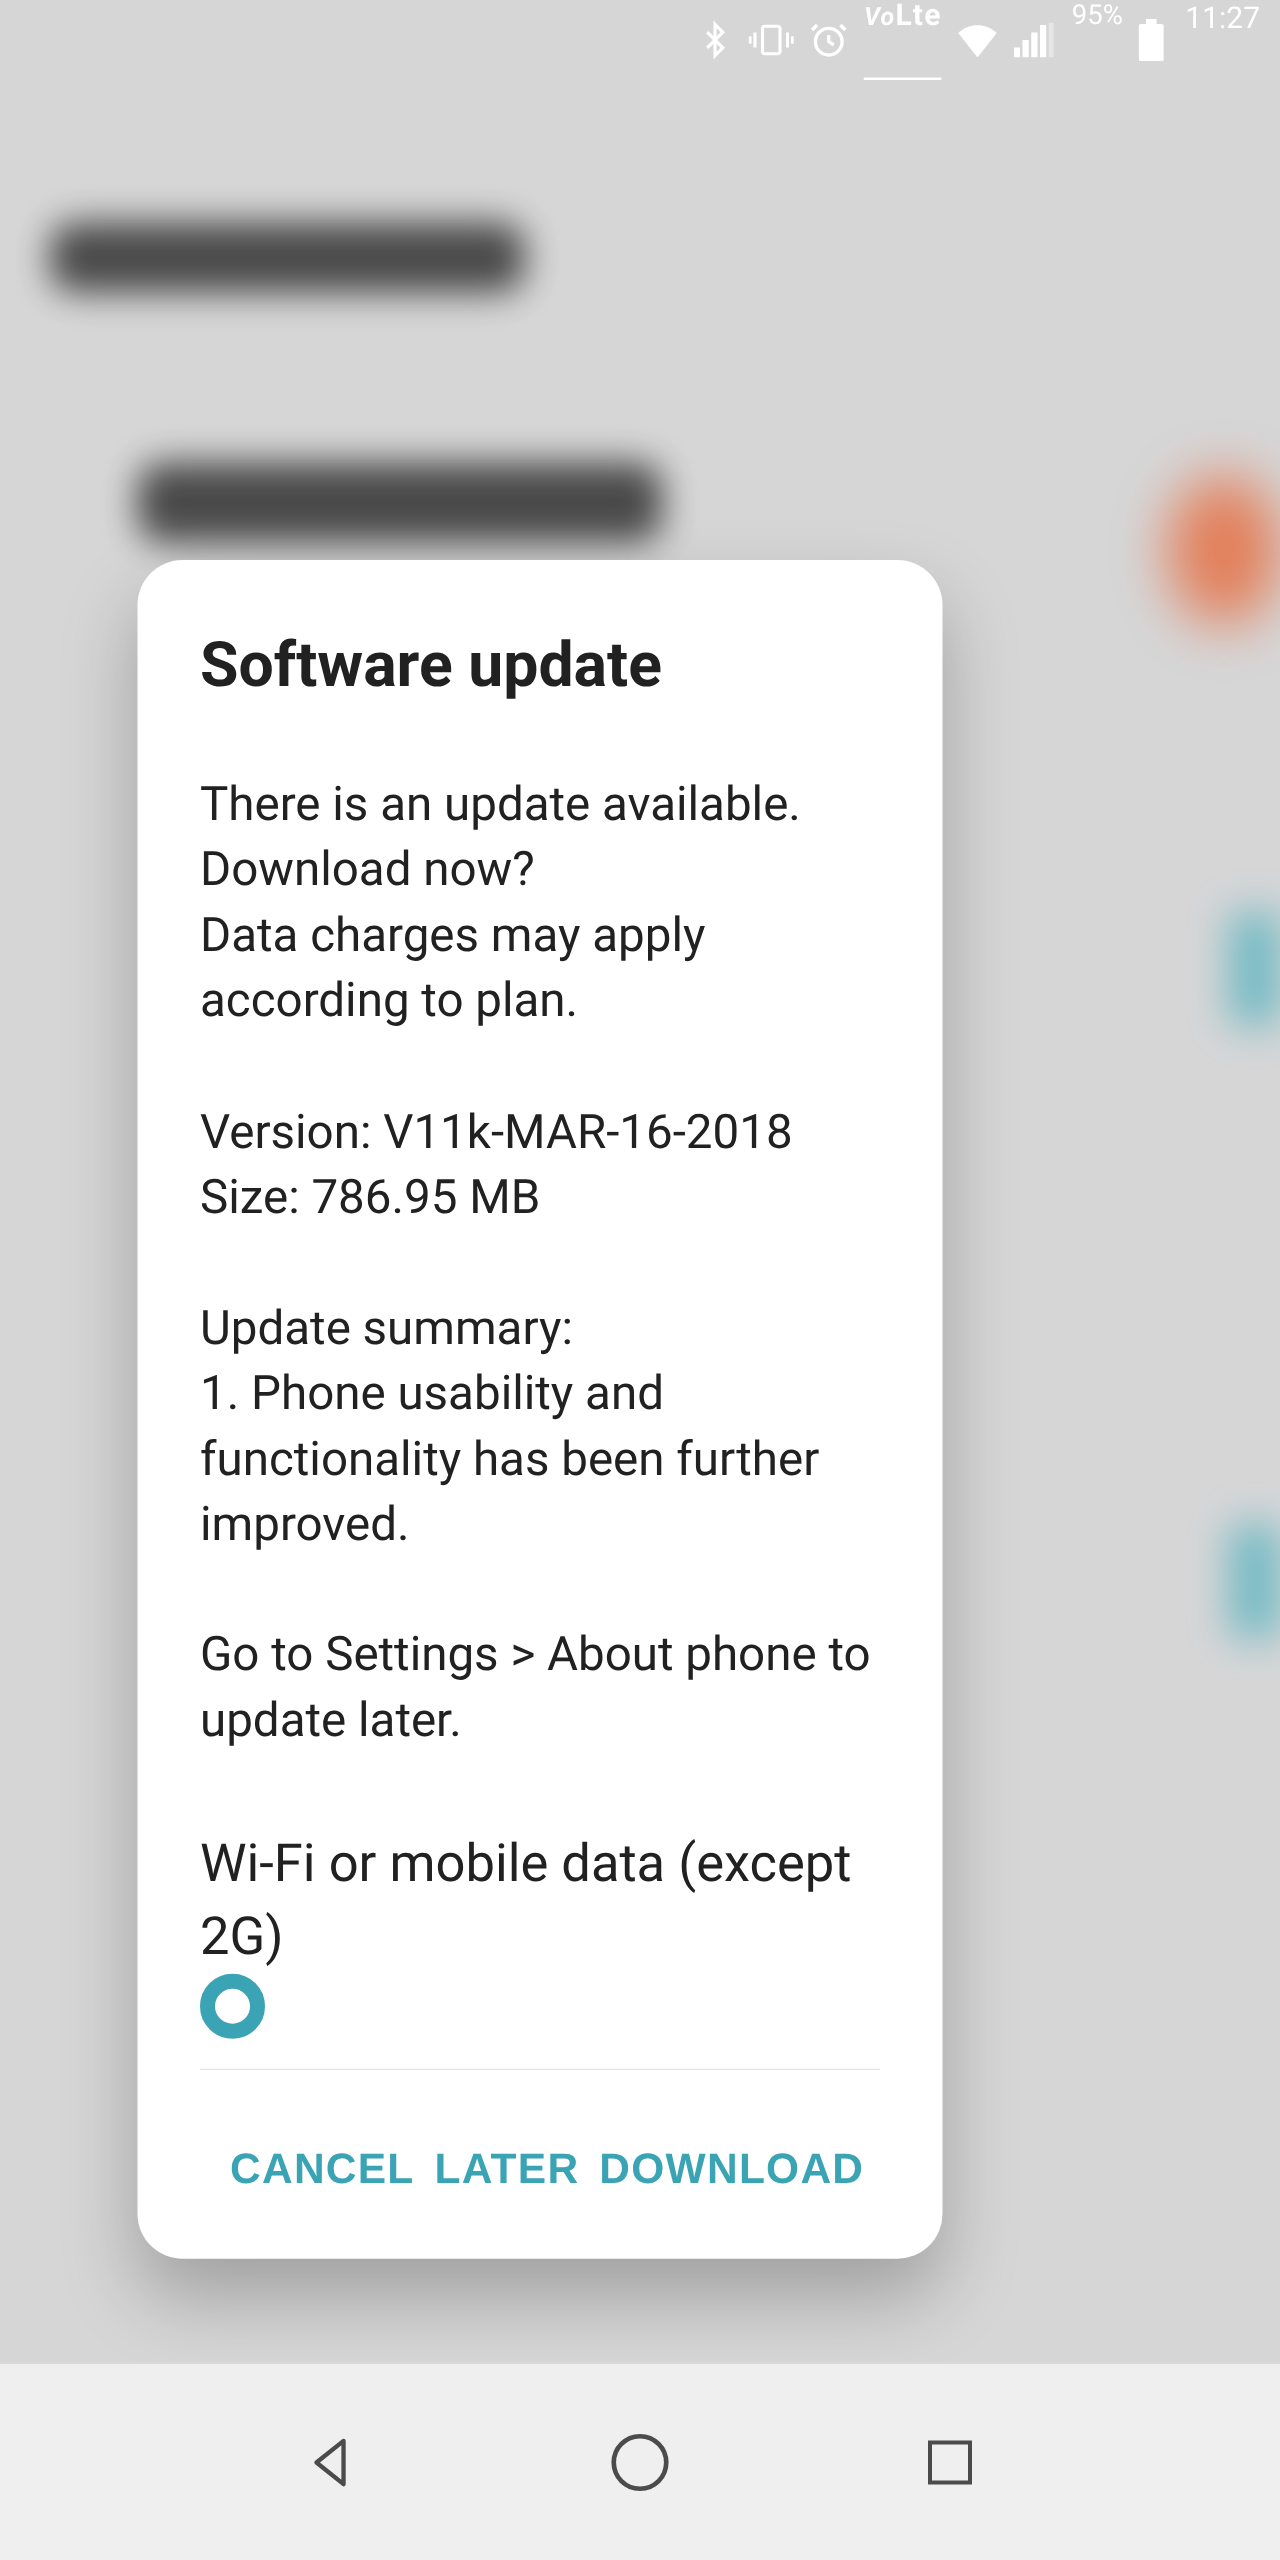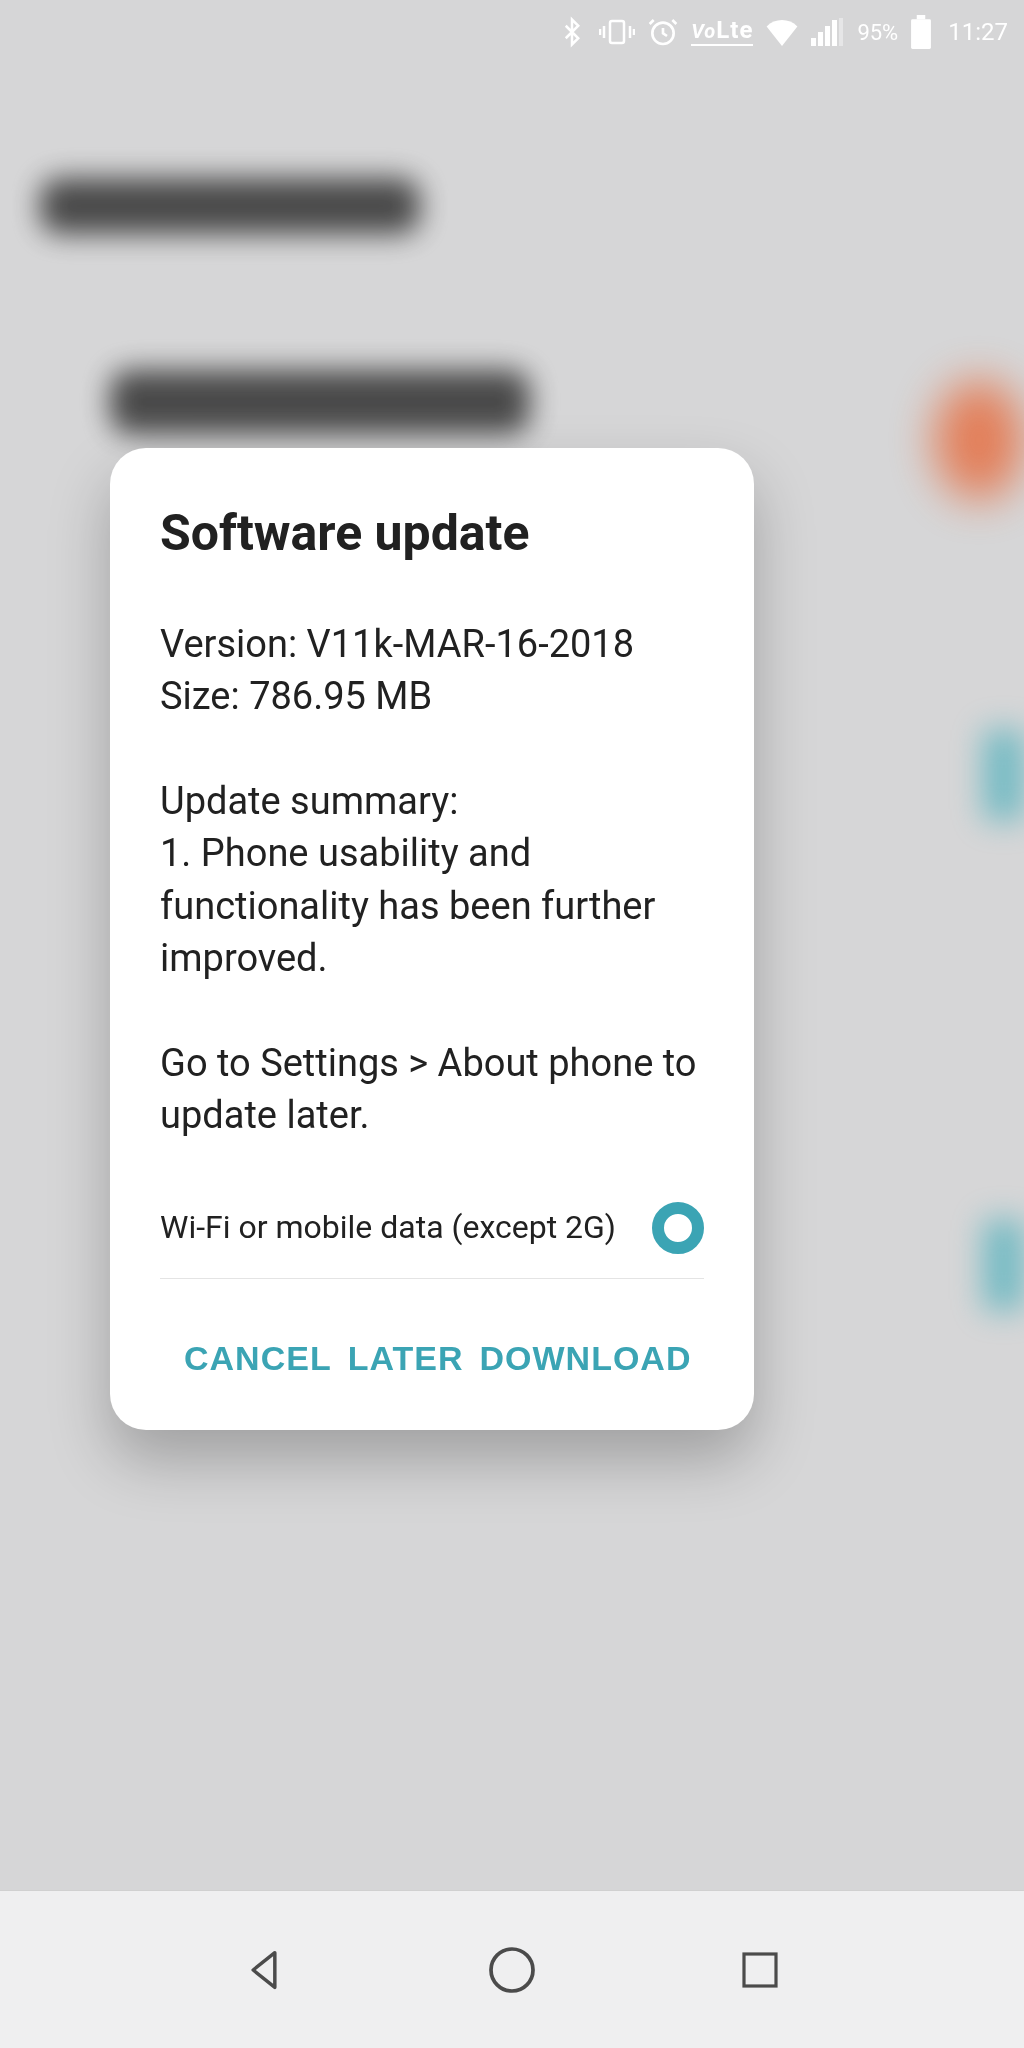--- a/index.html
+++ b/index.html
@@ -6,21 +6,20 @@
   html, body { width: 1024px; height: 2048px; overflow: hidden; font-family: Roboto, Arial, sans-serif; }
   body { background: #d6d6d7; position: relative; }
 
   
   .status-bar {
     position: absolute;
     top: 0; left: 0; right: 0;
     height: 64px;
     display: flex;
     justify-content: flex-end;
-    align-items: center;
     padding: 0 16px;
     color: #fff;
     font-size: 30px;
     gap: 12px;
   }
   .status-bar .ico { display: inline-flex; align-items: center; justify-content: center; }
   .status-bar svg { display: block; }
   .volte {
     font-weight: 700;
     font-size: 24px;
@@ -98,24 +97,25 @@
     font-size: 38px;
     line-height: 1.38;
     color: #212121;
   }
   .dialog-body p { margin-bottom: 52px; }
   .dialog-body p:last-of-type { margin-bottom: 36px; }
 
   
   .radio-row {
     display: flex;
-    align-items: center;
+    align-items: flex-start;
     justify-content: space-between;
-    font-size: 32px;
+    font-size: 42px;
     padding: 24px 0 24px 0;
+    flex-direction: column;
   }
   .radio-separator {
     height: 1px;
     background: #e4e4e4;
     width: 100%;
   }
   .radio-outer {
     width: 52px; height: 52px;
     border-radius: 50%;
     border: 3px solid #9a9a9a;
@@ -215,20 +215,21 @@
       <rect x="0" y="3" width="14" height="21" rx="1"></rect>
     </svg>
   </span>
   <span class="clock">11:27</span>
 </div>
 
 <div class="scrim">
   <div class="dialog">
     <div class="dialog-title">Software update</div>
     <div class="dialog-body">
+      <p>There is an update available. Download now?<br>Data charges may apply according to plan.</p>
       <p>Version: V11k-MAR-16-2018<br>Size: 786.95 MB</p>
       <p>Update summary:<br>1. Phone usability and functionality has been further improved.</p>
       <p>Go to Settings &gt; About phone to update later.</p>
 
       <div class="radio-row">
         <span>Wi-Fi or mobile data (except 2G)</span>
         <span class="radio-outer selected"></span>
       </div>
       <div class="radio-separator"></div>
     </div>

